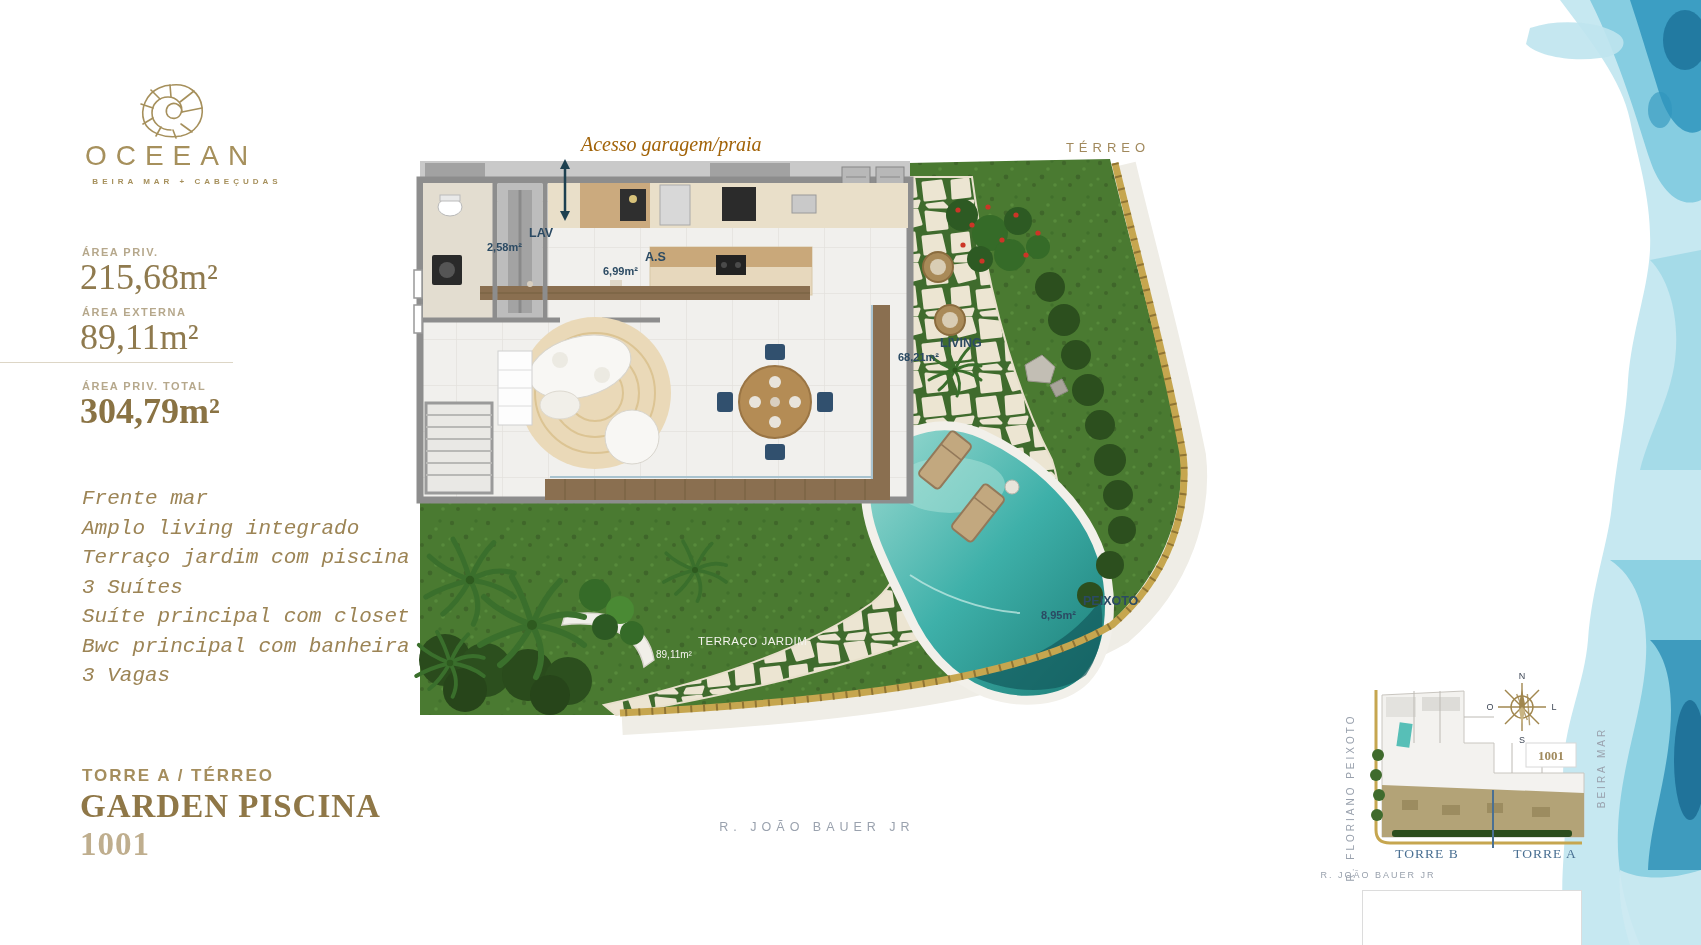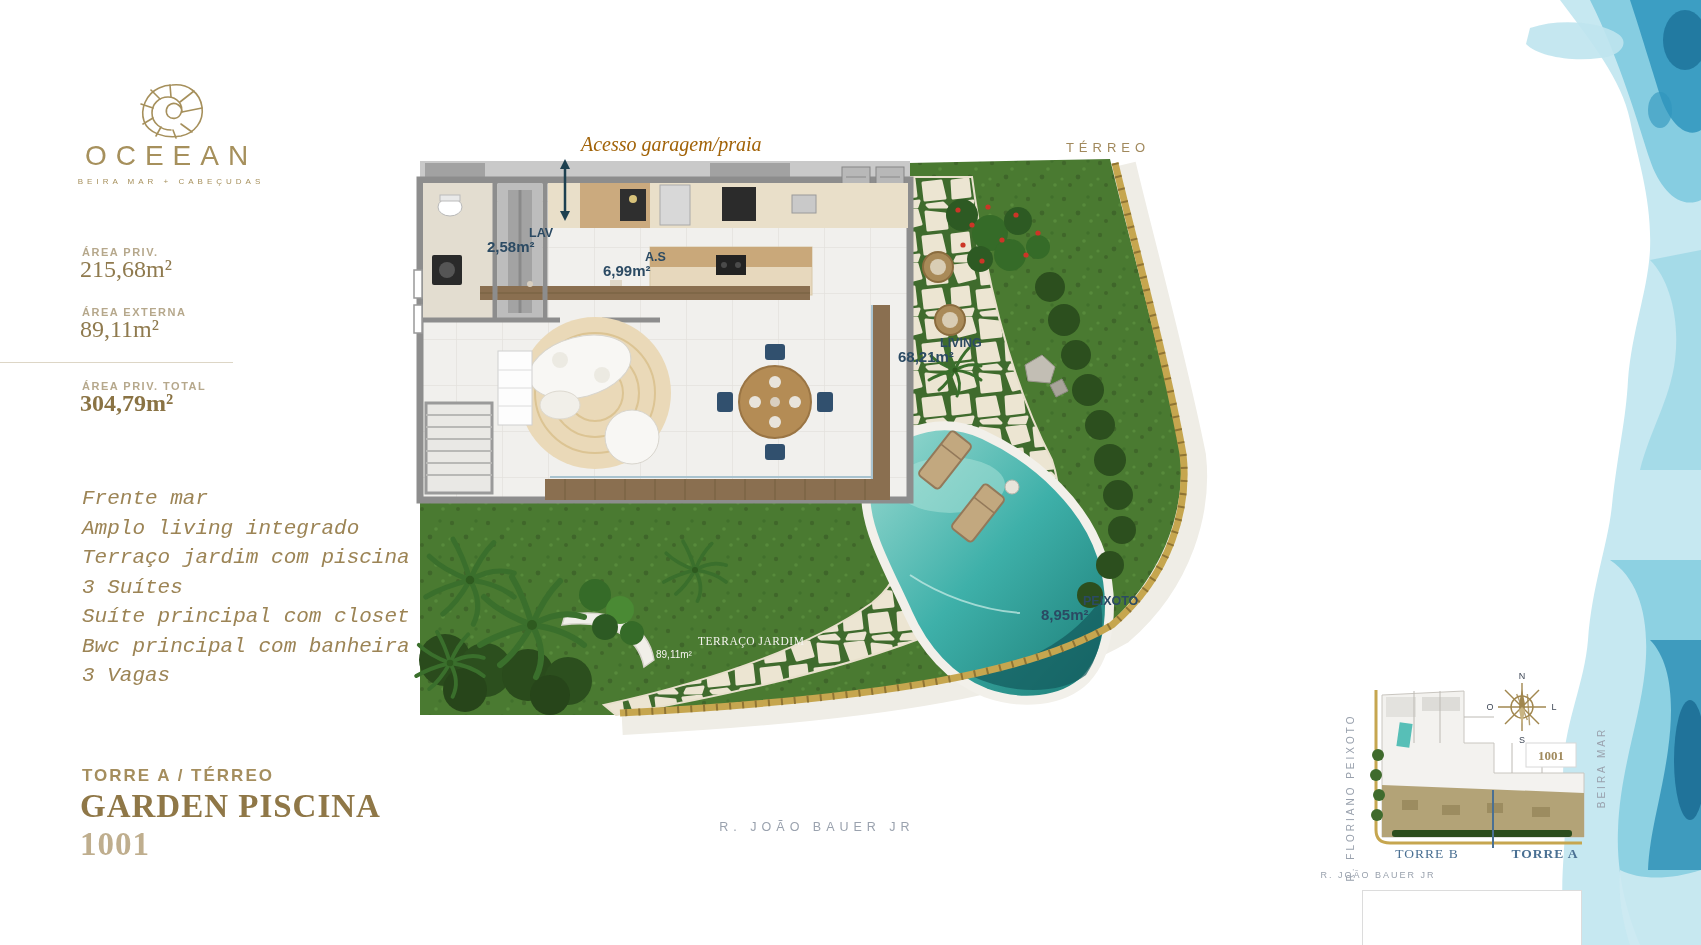--- a/index.html
+++ b/index.html
@@ -2,41 +2,41 @@
 <html><head>
 <meta charset="utf-8">
 <style>
   html,body{margin:0;padding:0;}
   body{width:1701px;height:945px;position:relative;overflow:hidden;background:#ffffff;
        font-family:"Liberation Sans",sans-serif;}
   .abs{position:absolute;}
   
   .brand-name{left:76px;top:140px;width:190px;text-align:center;font-size:28px;letter-spacing:9px;
     color:#a6905c;font-weight:400;}
-  .brand-tag{left:76px;top:177px;width:190px;text-align:center;font-size:8px;letter-spacing:4px;
-    color:#a6905c;font-weight:400;}
+  .brand-tag{left:92px;top:177px;width:190px;text-align:center;font-size:8px;letter-spacing:4px;
+    color:#a6905c;font-weight:700;}
   .spec-label{left:82px;font-size:11px;letter-spacing:1.5px;color:#b6a88c;font-weight:700;text-align:center;}
-  .spec-value{left:80px;font-family:"Liberation Serif",serif;font-size:24px;color:#8f7a4e;}
+  .spec-value{left:80px;font-family:"Liberation Serif",serif;font-size:36px;color:#8f7a4e;}
   .spec-value.bold{font-weight:700;color:#8a7344;}
   .divider{left:0;top:362px;width:233px;height:0;border-top:1px solid #ddd6c6;}
   .features{left:82px;top:484px;font-family:Liberation Mono, monospace;font-style:italic;
     font-size:21px;color:#9c8455;line-height:29.5px;}
   .tower-floor{left:82px;top:766px;font-size:17px;font-weight:700;letter-spacing:2px;color:#a58e5e;}
   .unit-title{left:80px;top:788px;font-family:"Liberation Serif",serif;font-weight:700;
     font-size:33px;color:#8f7747;letter-spacing:1px;}
   .unit-number{left:80px;top:826px;font-family:"Liberation Serif",serif;font-weight:700;
     font-size:33px;color:#bfae8e;letter-spacing:1px;}
   
   .terreo{left:1048px;top:140px;width:120px;text-align:center;font-size:13px;letter-spacing:5px;
     color:#a1895c;}
   .acesso{left:581px;top:133px;font-family:"Liberation Serif",serif;font-style:italic;
     font-size:20px;color:#a16207;}
   .room-label{color:#2b4a63;line-height:14px;}
   .room-label .rn{font-size:12.5px;font-weight:700;padding-left:42px;}
-  .room-label .ra{font-size:15px;font-weight:700;}
+  .room-label .ra{font-size:11px;font-weight:700;}
   .room-label.light{color:#f4f3ee;}
   .street-main{left:667px;top:820px;width:300px;text-align:center;font-size:12.5px;
     letter-spacing:5px;color:#9aa2ae;}
   
   .vstreet{font-size:10px;letter-spacing:3px;color:#99a1ad;text-align:center;}
   .floriano{left:1265px;top:792px;width:170px;transform:rotate(-90deg);}
   .beiramar{left:1541px;top:762px;width:120px;transform:rotate(-90deg);}
   .torre-label{top:846px;width:90px;text-align:center;font-family:"Liberation Serif",serif;
     font-size:13.5px;letter-spacing:1px;color:#4a7093;}
   .minimap-street{left:1318px;top:870px;width:120px;text-align:center;font-size:9px;
@@ -391,21 +391,21 @@
 </div>
 <div class="abs room-label" style="left:898px;top:336px;">
   <div class="rn">LIVING</div>
   <div class="ra">68,21m²</div>
 </div>
 <div class="abs room-label" style="left:1041px;top:594px;">
   <div class="rn">PEIXOTO</div>
   <div class="ra">8,95m²</div>
 </div>
 <div class="abs room-label light" style="left:656px;top:634px;">
-  <div class="rn" style="font-size:11.5px;font-weight:400;letter-spacing:0.5px;font-family:Liberation Serif, serif;">TERRAÇO JARDIM</div>
+  <div class="rn" style="font-size:11.5px;font-weight:400;letter-spacing:0.5px;">TERRAÇO JARDIM</div>
   <div class="ra" style="font-size:10px;font-weight:400;">89,11m²</div>
 </div>
 <div class="abs street-main">R. JOÃO BAUER JR</div>
 
 <div class="abs vstreet floriano">R. FLORIANO PEIXOTO</div>
 <div class="abs vstreet beiramar">BEIRA MAR</div>
 
 <svg class="abs" style="left:1362px;top:635px;" width="226" height="214" viewBox="0 0 226 214">
   <path d="M14,55 L14,195 Q14,208 28,208 L220,208" fill="none" stroke="#c6a64f" stroke-width="3"></path>
   <path d="M20,60 L102,56 L102,108 L132,108 L132,138 L222,138 L222,202 L20,202 Z" fill="#f3f2ef" stroke="#c9c6c0" stroke-width="1"></path>
@@ -453,15 +453,15 @@
   <polygon points="38,56 41,41 38,38 35,41" fill="#c9b584"></polygon>
   <g font-size="9" fill="#3e4756" text-anchor="middle" font-family="Liberation Sans, sans-serif">
     <text x="38" y="10">N</text>
     <text x="38" y="74">S</text>
     <text x="70" y="41">L</text>
     <text x="6" y="41">O</text>
   </g>
 </svg>
 
 <div class="abs torre-label" style="left:1382px;">TORRE B</div>
-<div class="abs torre-label" style="left:1500px;font-weight:bold;">TORRE A</div>
+<div class="abs torre-label" style="left:1500px;">TORRE A</div>
 <div class="abs minimap-street">R. JOÃO BAUER JR</div>
 <div class="abs bottom-box"></div>
 
 </body></html>

